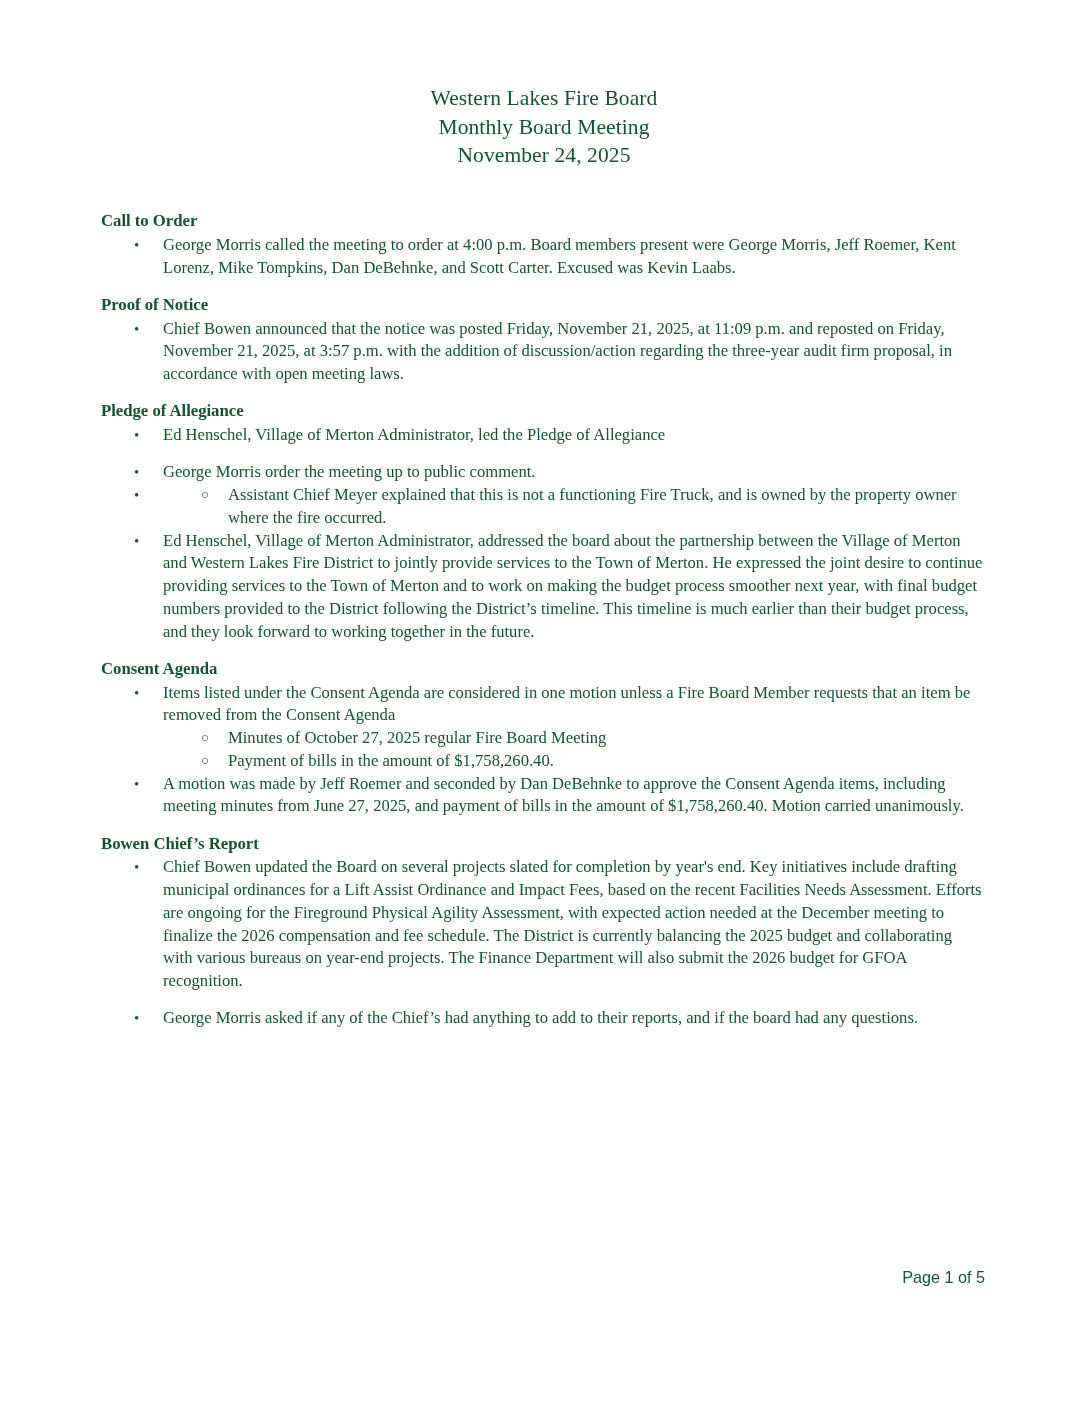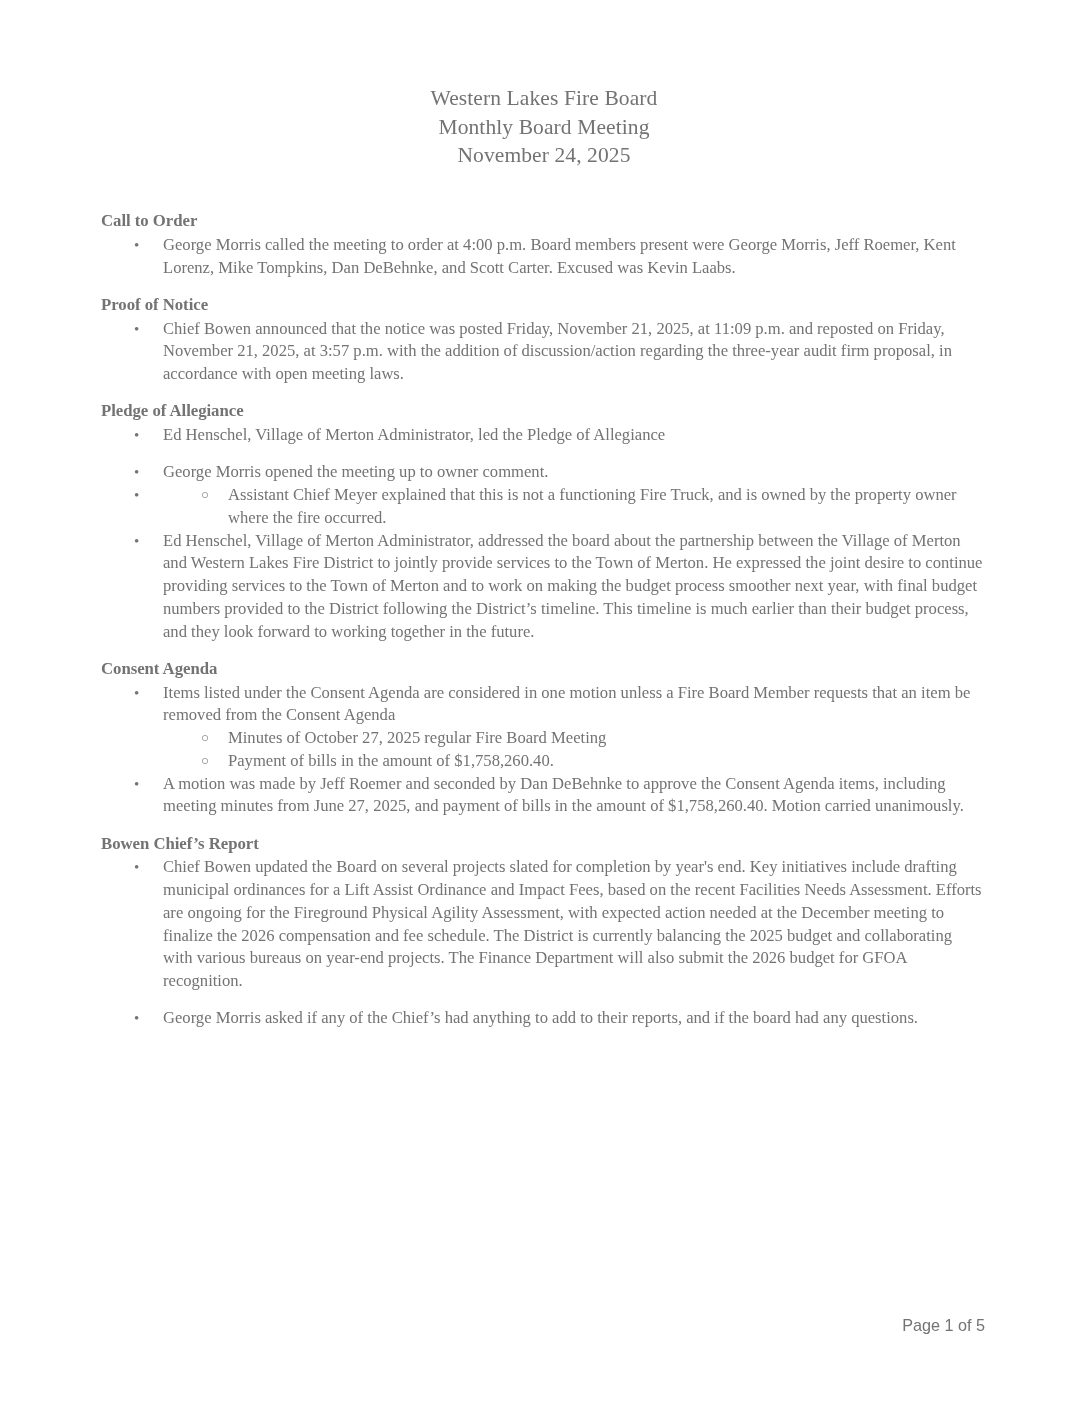--- a/index.html
+++ b/index.html
@@ -8,21 +8,21 @@
     padding: 0;
     background: #ffffff;
   }
 
   .page {
     position: relative;
     width: 1088px;
     height: 1408px;
     margin: 0 auto;
     background: #ffffff;
-    color: #737373;
+    color: #14532d;
     font-family: "Liberation Serif", "DejaVu Serif", serif;
     font-size: 16.6px;
     line-height: 1.0;
     overflow: hidden;
     box-sizing: border-box;
   }
 
   
   .title-block {
     position: absolute;
@@ -107,21 +107,21 @@
 
   .txt {
     display: block;
   }
 
   
   .footer {
     position: absolute;
     left: 101px;
     width: 884px;
-    top: 1315px;
+    top: 1267px;
     text-align: right;
     font-family: "Liberation Sans", "DejaVu Sans", sans-serif;
     font-size: 16.2px;
     line-height: 20px;
   }
 </style>
 </head>
 <body>
 
 <div class="page">
@@ -157,21 +157,21 @@
           <li>
             <span class="marker">•</span>
             <span class="txt">Ed Henschel, Village of Merton Administrator, led the Pledge of Allegiance</span>
           </li>
         </ul>
       </div>
       <div class="section">
         <ul class="lvl1">
           <li>
             <span class="marker">•</span>
-            <span class="txt">George Morris opened the meeting up to owner comment.</span>
+            <span class="txt">George Morris order the meeting up to public comment.</span>
           </li>
           <li>
             <span class="marker">•</span>
             <ul class="lvl2">
               <li>
                 <span class="marker">○</span>
                 <span class="txt">Assistant Chief Meyer explained that this is not a functioning Fire Truck, and is owned by the property owner where the fire occurred.</span>
               </li>
             </ul>
           </li>

